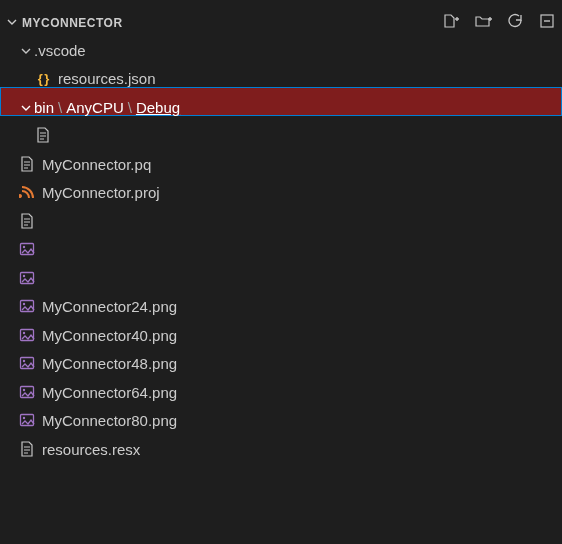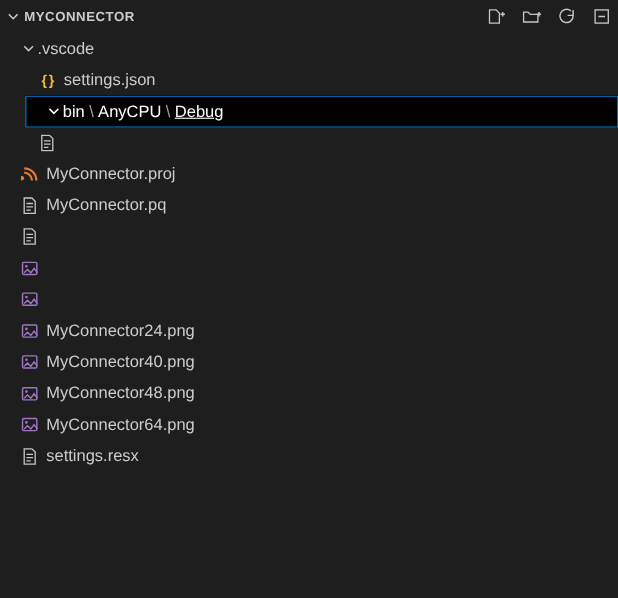--- a/index.html
+++ b/index.html
@@ -7,21 +7,21 @@
     margin: 0; padding: 0;
     width: 562px; height: 544px;
     background: #1e1e1e;
     font-family: "Segoe UI", "Helvetica Neue", Arial, sans-serif;
     font-size: 14px;
     color: #cccccc;
     overflow: hidden;
   }
   .header {
     display: flex;
-    align-items: center;
+    align-items: flex-end;
     height: 30px;
     padding: 0 6px 0 4px;
   }
   .header .chevron {
     width: 16px; height: 16px;
     display: flex; align-items: center; justify-content: center;
     flex-shrink: 0;
   }
   .header .title {
     font-weight: 700;
@@ -39,30 +39,29 @@
   .header .actions > span {
     width: 18px; height: 18px;
     display: flex; align-items: center; justify-content: center;
     cursor: pointer;
   }
   .tree {
     user-select: none;
   }
   .row {
     display: flex;
-    align-items: center;
+    align-items: flex-end;
     height: 28.5px;
     padding-right: 20px;
     cursor: pointer;
     white-space: nowrap;
   }
   .row.selected {
-    background: #000000;
+    background: #7f1d1d;
     box-shadow: inset 0 0 0 1px #007fd4;
-    margin-left: 23px;
   }
   .indent { flex-shrink: 0; display:inline-block; height:1px; }
   .twisty {
     width: 16px; height: 16px;
     display: flex; align-items: center; justify-content: center;
     flex-shrink: 0;
     color: #c5c5c5;
   }
   .icon {
     width: 18px; height: 18px;
@@ -163,21 +162,21 @@
         <svg width="14" height="14" viewBox="0 0 14 14">
           <use href="#chev-down"></use>
         </svg>
       </span>
     <span class="label">.vscode</span>
   </div>
 
   <div class="row">
     <span class="indent" style="width:34px"></span>
     <span class="icon ico-json">{ }</span>
-    <span class="label">settings.json</span>
+    <span class="label">resources.json</span>
   </div>
 
   <div class="row selected">
     <span class="indent" style="width:18px"></span>
     <span class="twisty">
         <svg width="14" height="14" viewBox="0 0 14 14" style="color:#fff">
           <use href="#chev-down"></use>
         </svg>
       </span>
     <span class="label">
@@ -190,100 +189,109 @@
     <span class="icon ico-file">
         <svg width="16" height="16" viewBox="0 0 16 16">
           <use href="#file-lines"></use>
         </svg>
       </span>
   </div>
 
   <div id="root-files">
       <div class="row">
         <span class="indent" style="width:18px"></span>
+        <span class="icon ico-file">
+          <svg width="16" height="16" viewBox="0 0 16 16">
+            <use href="#file-lines"></use>
+          </svg>
+        </span>
+        <span class="label">MyConnector.pq</span>
+      </div>
+      <div class="row">
+        <span class="indent" style="width:18px"></span>
         <span class="icon ico-proj">
           <svg width="16" height="16" viewBox="0 0 16 16">
             <use href="#rss"></use>
           </svg>
         </span>
         <span class="label">MyConnector.proj</span>
       </div>
       <div class="row">
         <span class="indent" style="width:18px"></span>
         <span class="icon ico-file">
           <svg width="16" height="16" viewBox="0 0 16 16">
             <use href="#file-lines"></use>
           </svg>
         </span>
-        <span class="label">MyConnector.pq</span>
+      </div>
+      <div class="row">
+        <span class="indent" style="width:18px"></span>
+        <span class="icon ico-img">
+          <svg width="16" height="16" viewBox="0 0 16 16">
+            <use href="#image"></use>
+          </svg>
+        </span>
+      </div>
+      <div class="row">
+        <span class="indent" style="width:18px"></span>
+        <span class="icon ico-img">
+          <svg width="16" height="16" viewBox="0 0 16 16">
+            <use href="#image"></use>
+          </svg>
+        </span>
+      </div>
+      <div class="row">
+        <span class="indent" style="width:18px"></span>
+        <span class="icon ico-img">
+          <svg width="16" height="16" viewBox="0 0 16 16">
+            <use href="#image"></use>
+          </svg>
+        </span>
+        <span class="label">MyConnector24.png</span>
+      </div>
+      <div class="row">
+        <span class="indent" style="width:18px"></span>
+        <span class="icon ico-img">
+          <svg width="16" height="16" viewBox="0 0 16 16">
+            <use href="#image"></use>
+          </svg>
+        </span>
+        <span class="label">MyConnector40.png</span>
+      </div>
+      <div class="row">
+        <span class="indent" style="width:18px"></span>
+        <span class="icon ico-img">
+          <svg width="16" height="16" viewBox="0 0 16 16">
+            <use href="#image"></use>
+          </svg>
+        </span>
+        <span class="label">MyConnector48.png</span>
+      </div>
+      <div class="row">
+        <span class="indent" style="width:18px"></span>
+        <span class="icon ico-img">
+          <svg width="16" height="16" viewBox="0 0 16 16">
+            <use href="#image"></use>
+          </svg>
+        </span>
+        <span class="label">MyConnector64.png</span>
+      </div>
+      <div class="row">
+        <span class="indent" style="width:18px"></span>
+        <span class="icon ico-img">
+          <svg width="16" height="16" viewBox="0 0 16 16">
+            <use href="#image"></use>
+          </svg>
+        </span>
+        <span class="label">MyConnector80.png</span>
       </div>
       <div class="row">
         <span class="indent" style="width:18px"></span>
         <span class="icon ico-file">
           <svg width="16" height="16" viewBox="0 0 16 16">
             <use href="#file-lines"></use>
           </svg>
         </span>
-      </div>
-      <div class="row">
-        <span class="indent" style="width:18px"></span>
-        <span class="icon ico-img">
-          <svg width="16" height="16" viewBox="0 0 16 16">
-            <use href="#image"></use>
-          </svg>
-        </span>
-      </div>
-      <div class="row">
-        <span class="indent" style="width:18px"></span>
-        <span class="icon ico-img">
-          <svg width="16" height="16" viewBox="0 0 16 16">
-            <use href="#image"></use>
-          </svg>
-        </span>
-      </div>
-      <div class="row">
-        <span class="indent" style="width:18px"></span>
-        <span class="icon ico-img">
-          <svg width="16" height="16" viewBox="0 0 16 16">
-            <use href="#image"></use>
-          </svg>
-        </span>
-        <span class="label">MyConnector24.png</span>
-      </div>
-      <div class="row">
-        <span class="indent" style="width:18px"></span>
-        <span class="icon ico-img">
-          <svg width="16" height="16" viewBox="0 0 16 16">
-            <use href="#image"></use>
-          </svg>
-        </span>
-        <span class="label">MyConnector40.png</span>
-      </div>
-      <div class="row">
-        <span class="indent" style="width:18px"></span>
-        <span class="icon ico-img">
-          <svg width="16" height="16" viewBox="0 0 16 16">
-            <use href="#image"></use>
-          </svg>
-        </span>
-        <span class="label">MyConnector48.png</span>
-      </div>
-      <div class="row">
-        <span class="indent" style="width:18px"></span>
-        <span class="icon ico-img">
-          <svg width="16" height="16" viewBox="0 0 16 16">
-            <use href="#image"></use>
-          </svg>
-        </span>
-        <span class="label">MyConnector64.png</span>
-      </div>
-      <div class="row">
-        <span class="indent" style="width:18px"></span>
-        <span class="icon ico-file">
-          <svg width="16" height="16" viewBox="0 0 16 16">
-            <use href="#file-lines"></use>
-          </svg>
-        </span>
-        <span class="label">settings.resx</span>
+        <span class="label">resources.resx</span>
       </div>
     </div>
 
 </div>
 
 </body></html>

